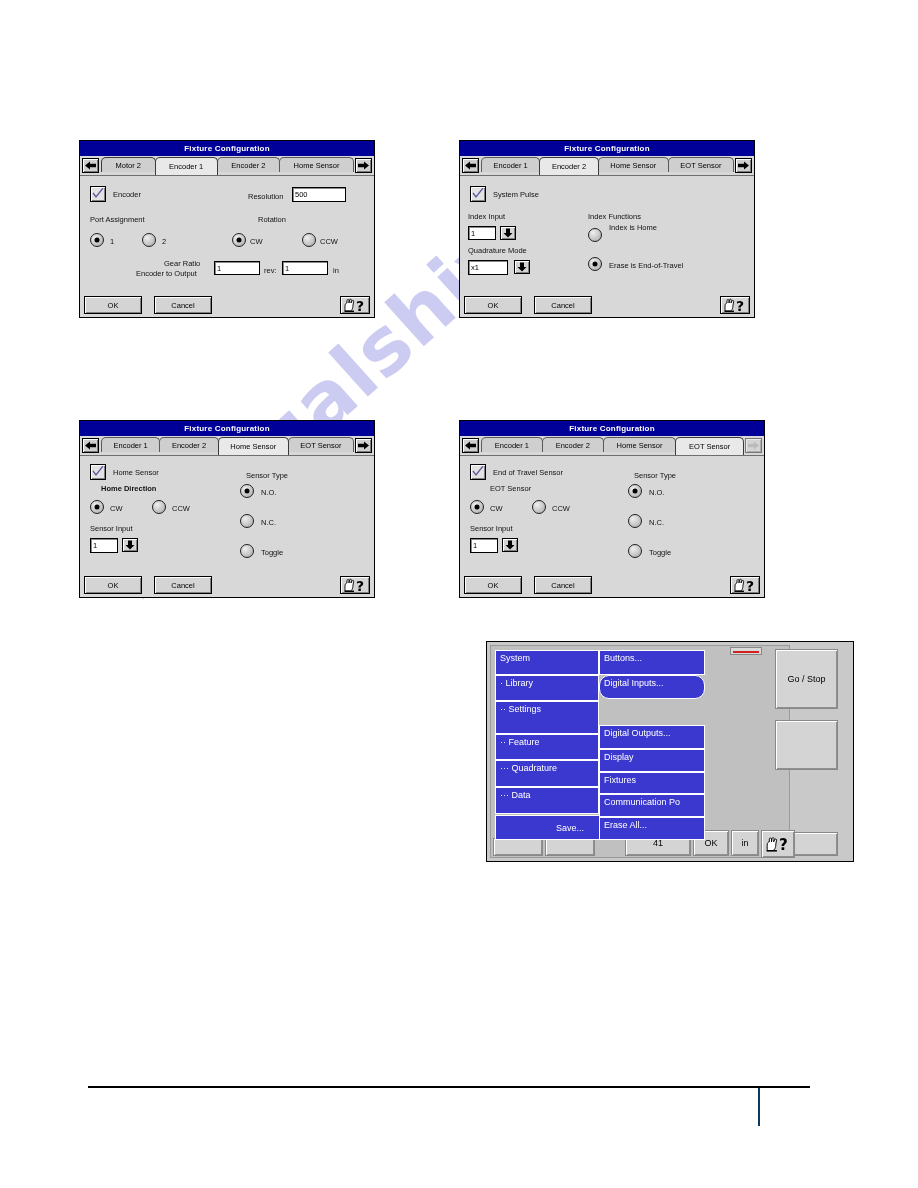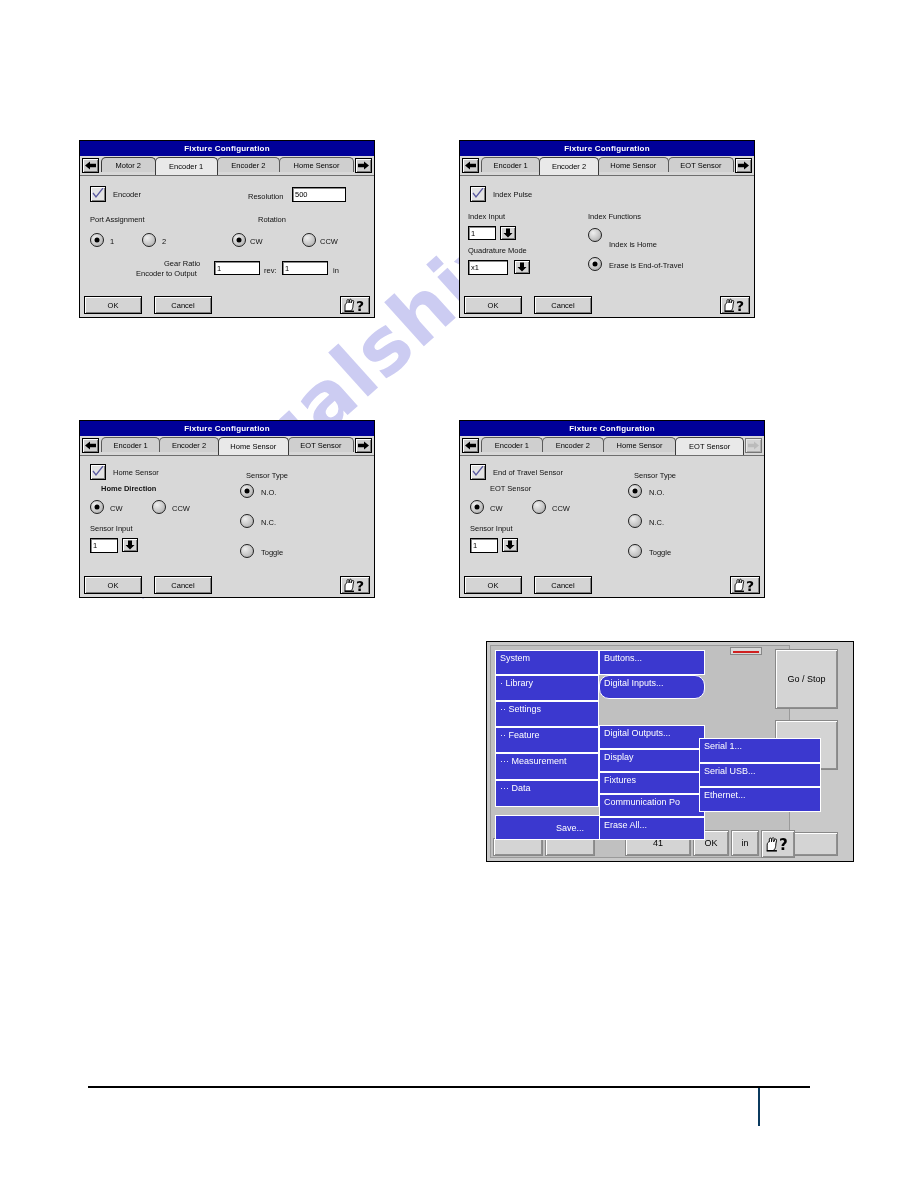--- a/index.html
+++ b/index.html
@@ -248,41 +248,41 @@
           <polygon points="11,4.5 6,0.5 6,2.8 0,2.8 0,6.2 6,6.2 6,8.5" fill="#000"></polygon>
         </svg>
     </div>
   </div>
   <div class="body" style="height:136px;">
     <div class="chk" style="left:10px;top:10px;">
       <svg width="12" height="12" viewBox="0 0 12 12">
           <polyline points="1,5 4,9 11,0" fill="none" stroke="#5a5aa0" stroke-width="1.3"></polyline>
         </svg>
     </div>
-    <div class="lbl" style="left:33px;top:14px;">Index Pulse</div>
+    <div class="lbl" style="left:33px;top:14px;">System Pulse</div>
 
     <div class="lbl" style="left:8px;top:36px;">Index Input</div>
     <div class="field" style="left:8px;top:50px;width:28px;height:14px;">1</div>
     <div class="spin" style="left:40px;top:50px;">
       <svg width="10" height="10" viewBox="0 0 10 10">
           <polygon points="5,9.5 0.5,5 3,5 3,0.5 7,0.5 7,5 9.5,5" fill="#000"></polygon>
         </svg>
     </div>
 
     <div class="lbl" style="left:8px;top:70px;">Quadrature Mode</div>
     <div class="field" style="left:8px;top:84px;width:40px;height:15px;">x1</div>
     <div class="spin" style="left:54px;top:84px;">
       <svg width="10" height="10" viewBox="0 0 10 10">
           <polygon points="5,9.5 0.5,5 3,5 3,0.5 7,0.5 7,5 9.5,5" fill="#000"></polygon>
         </svg>
     </div>
 
     <div class="lbl" style="left:128px;top:36px;">Index Functions</div>
     <div class="radio" style="left:128px;top:52px;"></div>
-    <div class="lbl" style="left:149px;top:64px;">Index is Home</div>
+    <div class="lbl" style="left:149px;top:47px;">Index is Home</div>
     <div class="radio on" style="left:128px;top:81px;"></div>
     <div class="lbl" style="left:149px;top:85px;">Erase is End-of-Travel</div>
   </div>
   <div class="footer">
     <div class="btn" style="left:4px;top:3px;width:58px;height:18px;">OK</div>
     <div class="btn" style="left:74px;top:3px;width:58px;height:18px;">Cancel</div>
     <div class="helpbtn">
       <svg width="24" height="14" viewBox="0 0 24 14">
         <path d="M2,13 L2,8 C2,6 3,5 4,5 L4,2.5 C4,1.2 6,1.2 6,2.5 L6,5 L6.5,2 C6.6,0.8 8.5,1 8.4,2.2 L8,5 L9,3 C9.3,1.9 11,2.4 10.7,3.5 L10,7 C10,10 9,13 7,13 Z" fill="#ffffff" stroke="#000" stroke-width="0.9"></path>
         <line x1="1.5" y1="13.3" x2="11" y2="13.3" stroke="#000" stroke-width="1.4"></line>
@@ -439,38 +439,33 @@
       <line x1="1.5" y1="13.3" x2="11" y2="13.3" stroke="#000" stroke-width="1.4"></line>
       <text x="13" y="13" font-family="DejaVu Sans, sans-serif" font-size="14" font-weight="bold" fill="#000">?</text>
     </svg>
   </div>
   <div class="graybtn" style="left:6px;top:196px;width:50px;height:18px;"></div>
   <div class="graybtn" style="left:58px;top:196px;width:50px;height:18px;"></div>
 
   <div class="mcol" style="left:8px;top:8px;width:104px;border-radius:22px;">
     <div class="mitem" style="height:25px;">System</div>
     <div class="mitem" style="height:26px;">· Library</div>
-    <div class="mitem" style="height:26px;">·· Settings</div>
+    <div class="mitem" style="height:33px;">·· Settings</div>
     <div class="mitem" style="height:26px;">·· Feature</div>
-    <div class="mitem" style="height:27px;">··· Measurement</div>
+    <div class="mitem" style="height:27px;">··· Quadrature</div>
     <div class="mitem" style="height:27px;">··· Data</div>
   </div>
   <div class="mitem center" style="position:absolute;left:8px;top:173px;width:118px;height:25px;line-height:18px;">Save...</div>
 
   <div class="mcol" style="left:112px;top:8px;width:106px;">
     <div class="mitem" style="height:25px;">Buttons...</div>
     <div class="mitem" style="height:24px;border-radius:10px;">Digital Inputs...</div>
     <div class="mitem" style="height:24px;margin-top:26px;">Digital Outputs...</div>
     <div class="mitem" style="height:23px;">Display</div>
     <div class="mitem" style="height:22px;">Fixtures</div>
     <div class="mitem" style="height:23px;">Communication Po</div>
     <div class="mitem" style="height:23px;">Erase All...</div>
   </div>
 
-  <div class="mcol" style="left:212px;top:96px;width:122px;">
-    <div class="mitem" style="height:25px;">Serial 1...</div>
-    <div class="mitem" style="height:24px;">Serial USB...</div>
-    <div class="mitem" style="height:25px;">Ethernet...</div>
-  </div>
 </div>
 
 <div id="footer-rule"></div>
 <div id="footer-tick"></div>
 
 </body></html>

